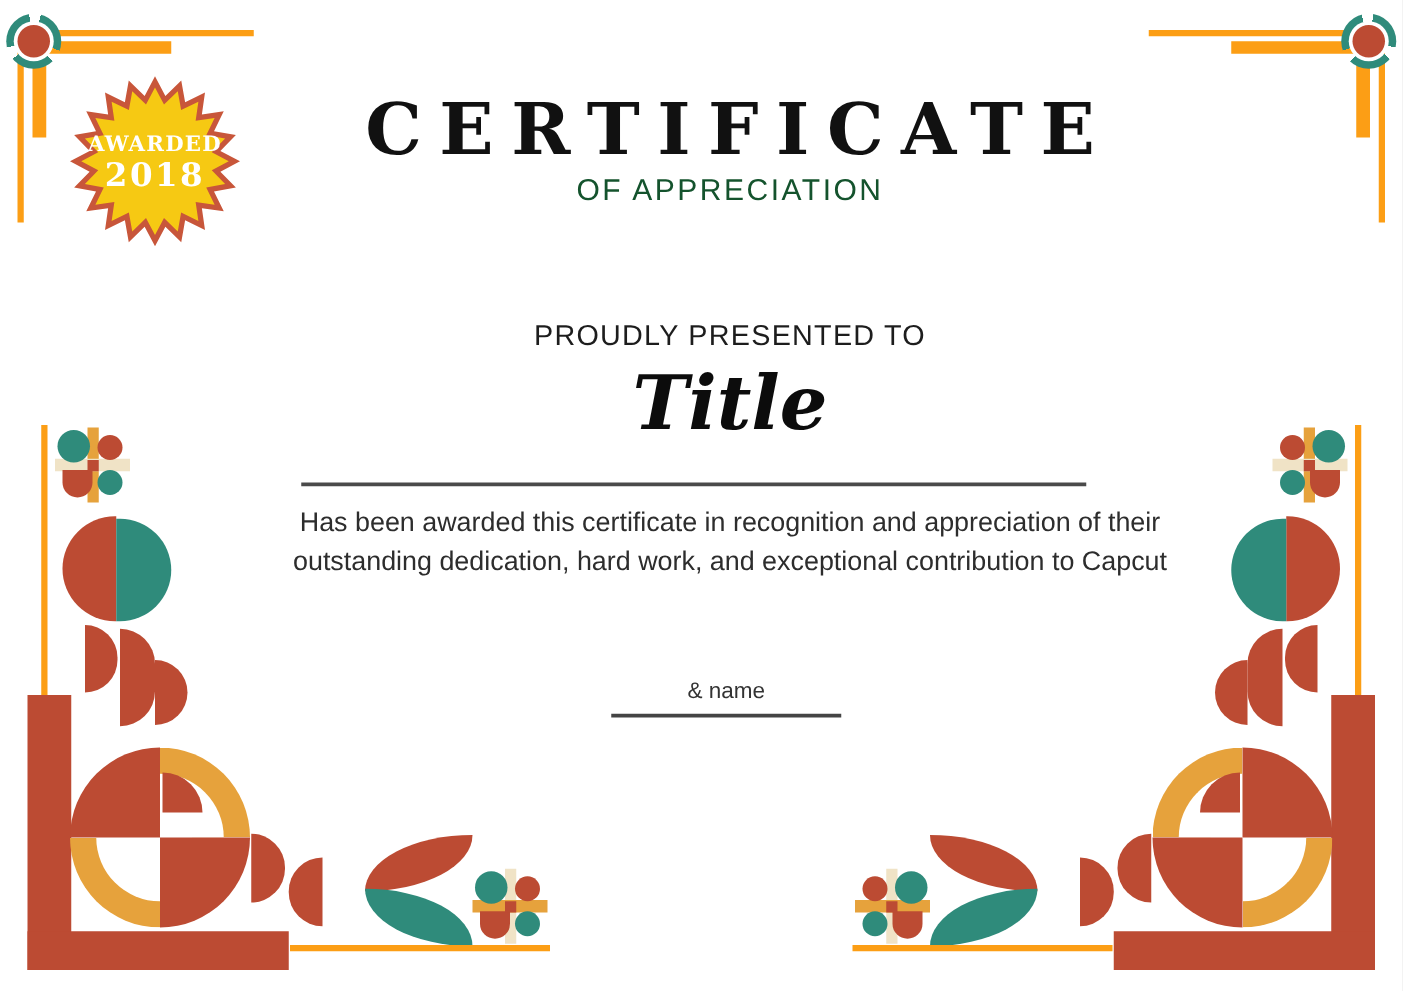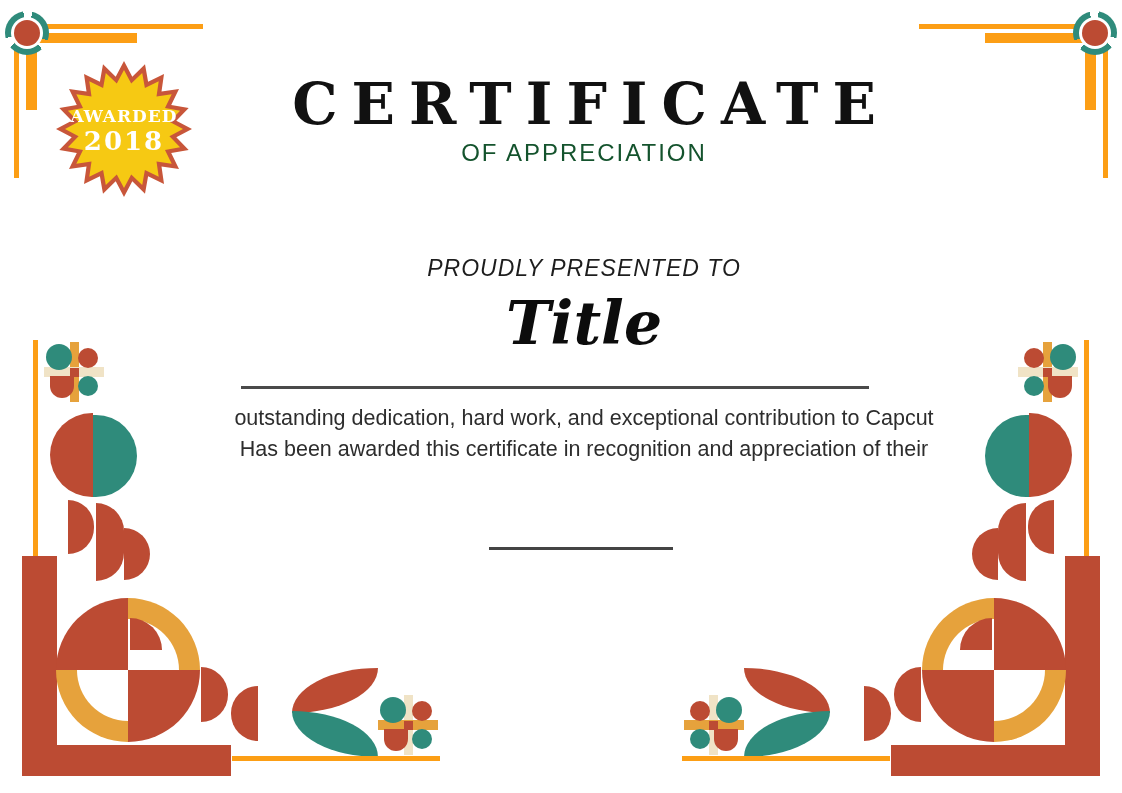--- a/index.html
+++ b/index.html
@@ -30,21 +30,21 @@
     background:conic-gradient(from 15deg, var(--teal) 0 95deg, transparent 95deg 122deg,
       var(--teal) 122deg 215deg, transparent 215deg 242deg, var(--teal) 242deg 335deg, transparent 335deg 360deg);}
   .pinwheel .core{position:absolute;left:9px;top:9px;width:26px;height:26px;border-radius:50%;
     background:var(--red);box-shadow:0 0 0 3px #fff;}
   
   .content{position:absolute;left:46px;top:0;width:1076px;text-align:center;color:var(--text-dark);}
   .cert-title{margin-top:70px;font-family:"DejaVu Serif",serif;font-weight:600;
     font-size:57px;letter-spacing:14px;color:#111;white-space:nowrap;}
   .cert-title span{margin-right:-14px;}
   .cert-sub{margin-top:2px;font-size:24px;letter-spacing:2px;color:#14532d;}
-  .presented{margin-top:88px;font-size:23px;letter-spacing:1px;color:#1d1d1d;font-style:italic;}
+  .presented{margin-top:88px;font-size:23px;letter-spacing:1px;color:#1d1d1d;}
   .recipient{margin-top:6px;font-family:"DejaVu Serif",serif;font-style:italic;font-weight:bold;
     font-size:60px;color:#0c0c0c;}
   .name-line{position:absolute;left:241px;top:386px;width:628px;height:3px;background:var(--line-gray);}
   .desc{position:absolute;left:46px;top:403px;width:1076px;text-align:center;
     font-size:21.5px;line-height:31px;color:#2d2d2d;}
   .sig{position:absolute;left:441px;top:540px;width:280px;text-align:center;
     font-size:18px;line-height:24px;color:#333;}
   .sig-line{display:block;margin:7px auto 6px auto;width:184px;height:3px;background:#444;}
   
   .badge{position:absolute;left:54px;top:59px;width:140px;height:140px;}
@@ -96,25 +96,26 @@
     <div class="cert-title">
       <span>CERTIFICATE</span>
     </div>
     <div class="cert-sub">OF APPRECIATION</div>
     <div class="presented">PROUDLY PRESENTED TO</div>
     <div class="recipient">Title</div>
   </div>
   <div class="name-line"></div>
 
   <div class="desc">
+    <div>Has been awarded this certificate in recognition and appreciation of their</div>
     <div>outstanding dedication, hard work, and exceptional contribution to Capcut</div>
-    <div>Has been awarded this certificate in recognition and appreciation of their</div>
   </div>
 
   <div class="sig">
+    <div>&amp; name</div>
     <span class="sig-line"></span>
   </div>
 
   <div class="cluster" id="decor-bottom-left" style="left:0;">
 
     <div class="sh orange" style="left:33px;top:10px;width:5px;height:216px"></div>
 
     <div class="sh" style="left:44px;top:12px;width:60px;height:60px">
       <div class="sh gold" style="left:26px;top:0;width:9px;height:60px"></div>
       <div class="sh cream" style="left:0;top:25px;width:60px;height:10px"></div>

